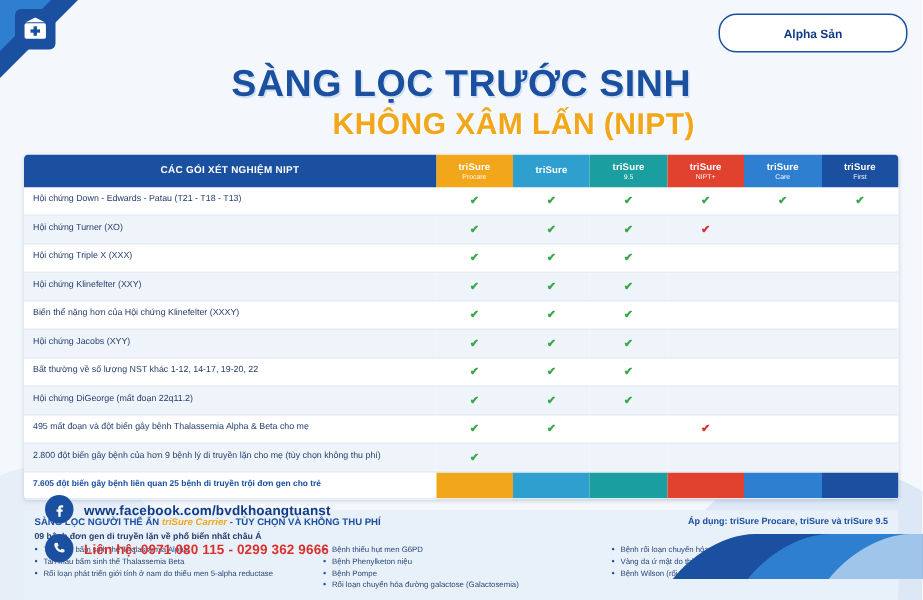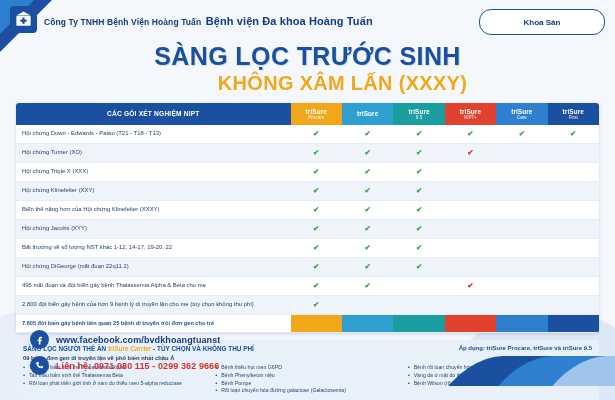--- a/index.html
+++ b/index.html
@@ -119,31 +119,27 @@
   <div class="header">
     <div class="brand">
       <span class="logo">
         <svg width="19" height="19" viewBox="0 0 24 24">
           <rect x="3" y="7" width="18" height="13" rx="1.5" fill="#ffffff"></rect>
           <rect x="10.6" y="9.5" width="2.8" height="8" fill="#1b4fa0"></rect>
           <rect x="8" y="12.1" width="8" height="2.8" fill="#1b4fa0"></rect>
           <path d="M12 2 L20 6.2 H4 Z" fill="#ffffff"></path>
         </svg>
       </span>
-      <span class="brand-text">
-        <span class="brand-sub">Công Ty TNHH Bệnh Viện Hoàng Tuấn</span>
-        <span class="brand-main">Bệnh viện Đa khoa Hoàng Tuấn</span>
-      </span>
-    </div>
-    <div class="dept-pill">Khoa Sản</div>
+    </div>
+    <div class="dept-pill">Alpha Sản</div>
   </div>
 
   <div class="title-wrap">
     <div class="title1">SÀNG LỌC TRƯỚC SINH</div>
-    <div class="title2">KHÔNG XÂM LẤN (XXXY)</div>
+    <div class="title2">KHÔNG XÂM LẤN (NIPT)</div>
   </div>
 
   <div class="table-card">
     <table>
       <colgroup>
         <col style="width:47%">
         <col style="width:8.8%">
           <col style="width:8.8%">
           <col style="width:8.8%">
         <col style="width:8.8%">

